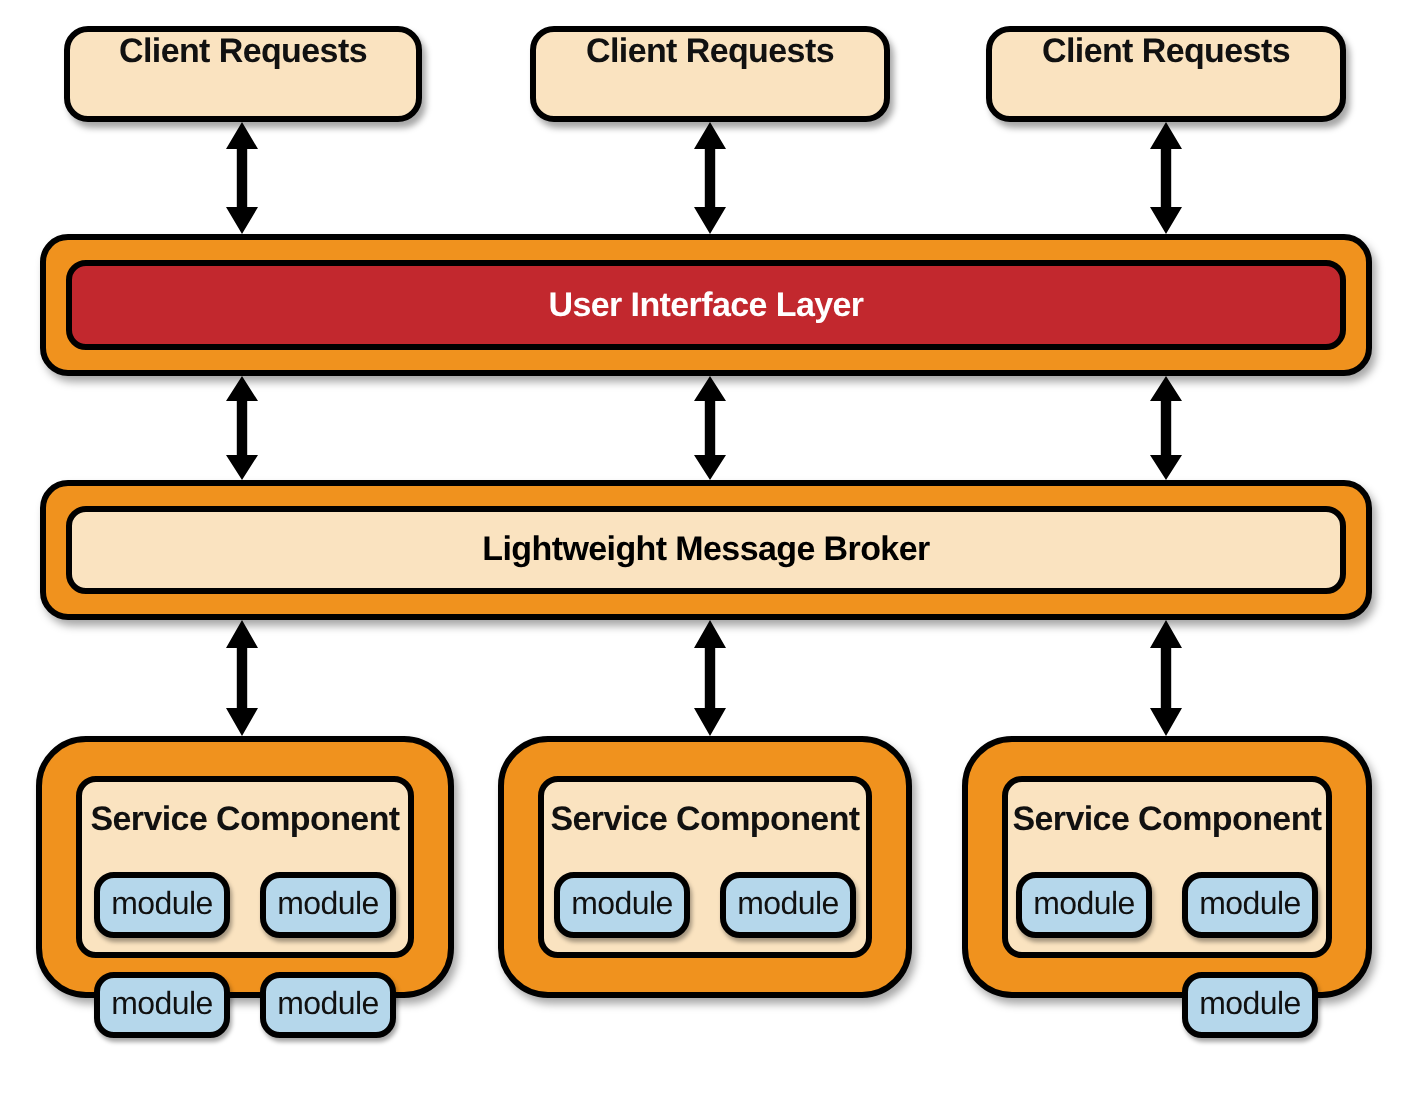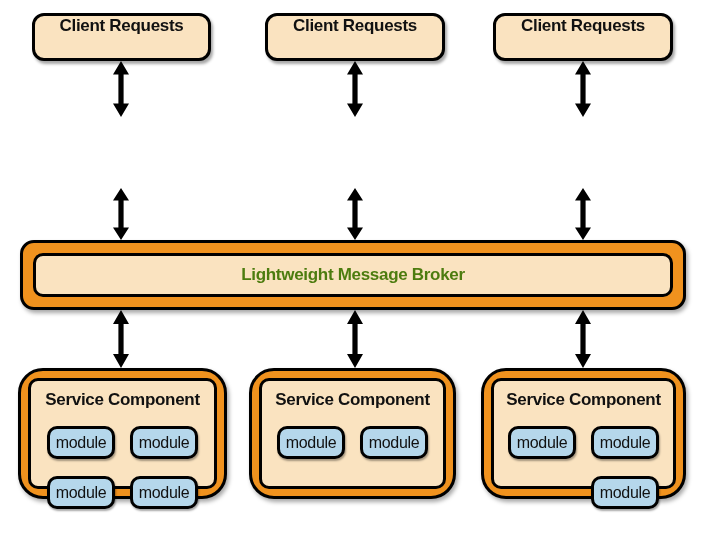--- a/index.html
+++ b/index.html
@@ -57,21 +57,21 @@
     border-radius: 10px;
     box-sizing: border-box;
     display: flex;
     align-items: center;
     justify-content: center;
     font-size: 17px;
     font-weight: 600;
     letter-spacing: -0.3px;
   }
   .band-inner.red   { background: var(--red);   color: #ffffff; }
-  .band-inner.cream { background: var(--cream); color: #4d7c0f; }
+  .band-inner.cream { background: var(--cream); color: #000000; }
 
   
   .varrow {
     position: absolute;
     width: 22px;
     transform: translateX(-50%);
   }
   .varrow svg { display: block; width: 100%; height: 100%; }
   .row1 { top: 61px;  height: 56px; }
   .row2 { top: 188px; height: 52px; }
@@ -82,21 +82,21 @@
 
   
   .service {
     position: absolute;
     top: 368px;
     height: 131px;
     background: var(--orange);
     border: 3px solid var(--line);
     border-radius: 25px;
     box-sizing: border-box;
-    padding: 7px;
+    padding: 17px;
     box-shadow: 2px 3px 4px var(--shadow);
   }
   .service-1 { left: 18px;  width: 209px; }
   .service-2 { left: 249px; width: 207px; }
   .service-3 { left: 481px; width: 205px; }
   .service-inner {
     width: 100%;
     height: 100%;
     background: var(--cream);
     border: 3px solid var(--line);
@@ -164,20 +164,25 @@
     <svg viewBox="0 0 22 56" preserveAspectRatio="none">
         <path d="M11 0 L19 13.5 L13.6 13.5 L13.6 42.5 L19 42.5 L11 56 L3 42.5 L8.4 42.5 L8.4 13.5 L3 13.5 Z" fill="#000"></path>
       </svg>
   </div>
   <div class="varrow row1 ax-right">
     <svg viewBox="0 0 22 56" preserveAspectRatio="none">
         <path d="M11 0 L19 13.5 L13.6 13.5 L13.6 42.5 L19 42.5 L11 56 L3 42.5 L8.4 42.5 L8.4 13.5 L3 13.5 Z" fill="#000"></path>
       </svg>
   </div>
 
+  <div class="band band-ui">
+    <div class="band-inner red">
+      <span>User Interface Layer</span>
+    </div>
+  </div>
 
   <div class="varrow row2 ax-left">
     <svg viewBox="0 0 22 56" preserveAspectRatio="none">
         <path d="M11 0 L19 13.5 L13.6 13.5 L13.6 42.5 L19 42.5 L11 56 L3 42.5 L8.4 42.5 L8.4 13.5 L3 13.5 Z" fill="#000"></path>
       </svg>
   </div>
   <div class="varrow row2 ax-mid">
     <svg viewBox="0 0 22 56" preserveAspectRatio="none">
         <path d="M11 0 L19 13.5 L13.6 13.5 L13.6 42.5 L19 42.5 L11 56 L3 42.5 L8.4 42.5 L8.4 13.5 L3 13.5 Z" fill="#000"></path>
       </svg>

